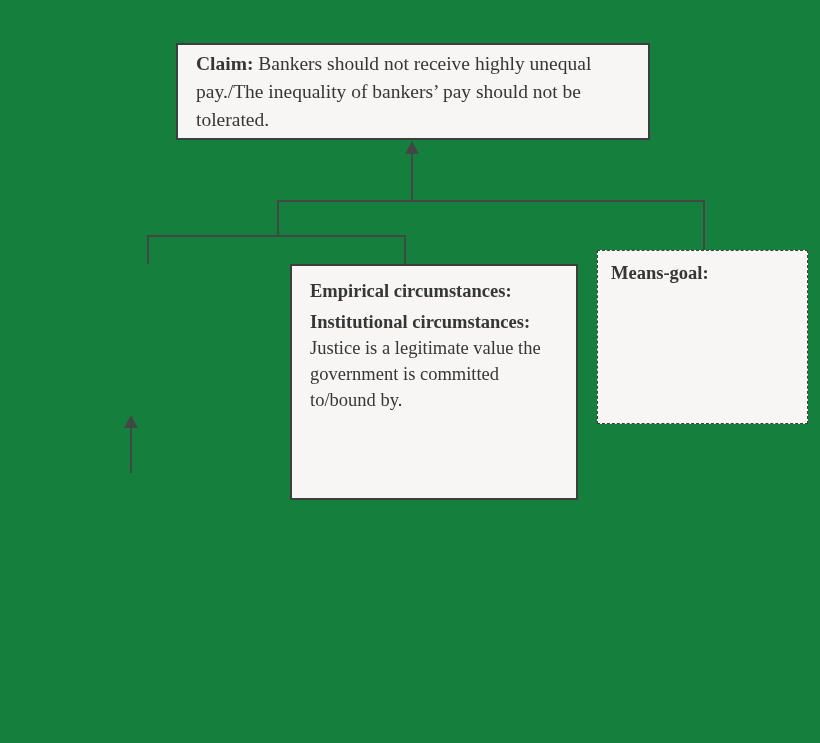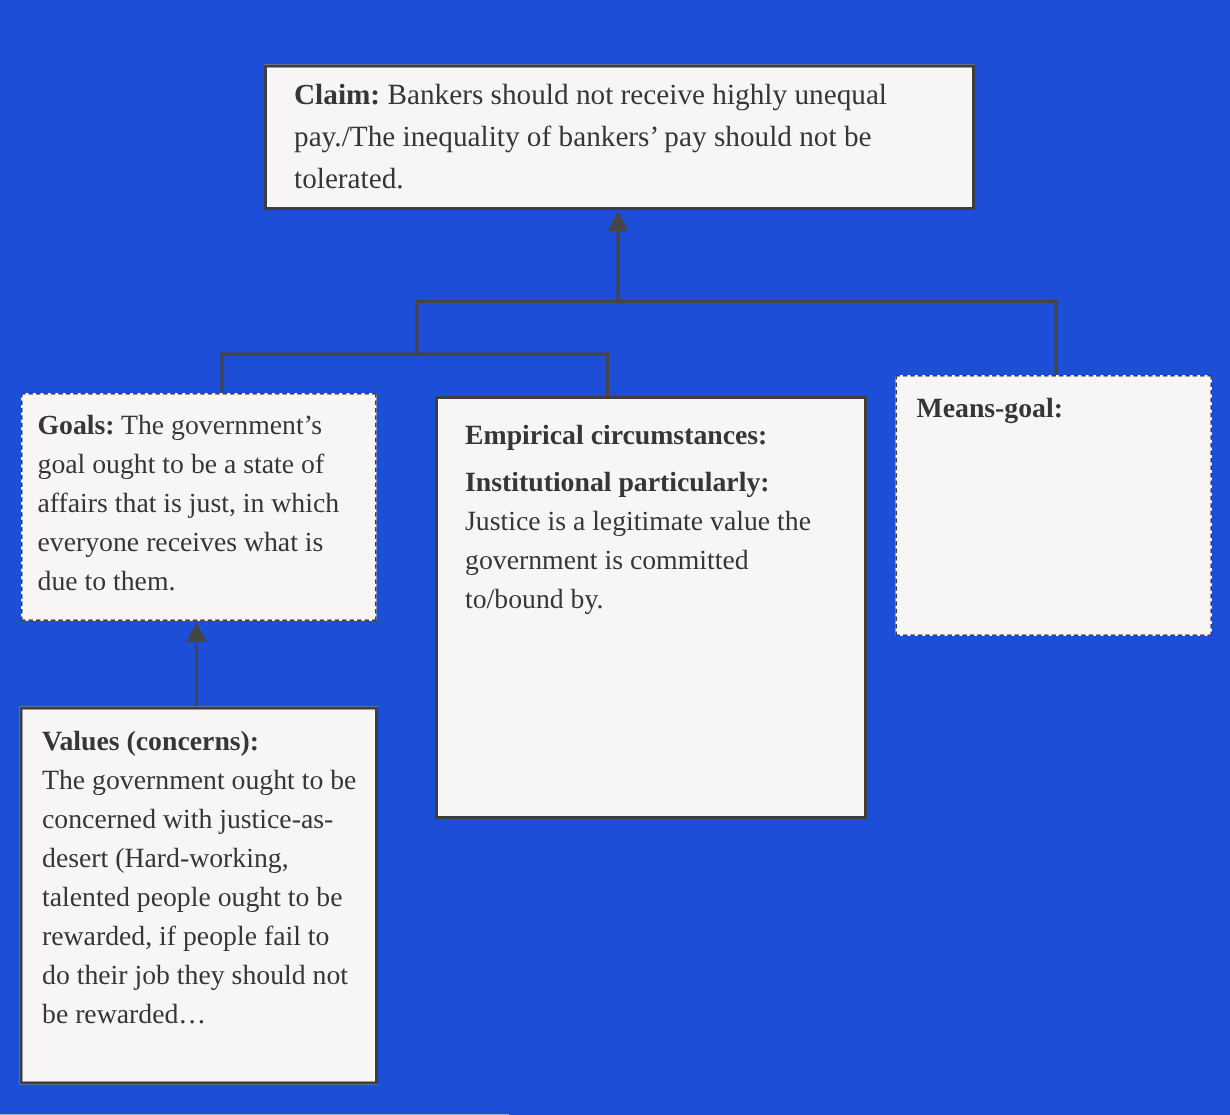--- a/index.html
+++ b/index.html
@@ -1,18 +1,18 @@
 <!DOCTYPE html>
 <html><head>
 <meta charset="utf-8">
 <style>
   html, body { margin:0; padding:0; background:#f7f6f4; }
   #canvas {
     position:relative; width:820px; height:743px;
-    background:#1d4ed8;
+    background:#15803d;
     font-family:"Liberation Serif","DejaVu Serif",serif;
     color:#363636;
     overflow:hidden;
   }
   .box { position:absolute; box-sizing:border-box; background:#f7f6f4; }
   .box.solid  { border:2px solid #3e3e3e; }
   .box.dashed { border:1.6px dashed #3e3e3e; }
   .para { margin:0; font-size:18.5px; line-height:26px; text-align:left; }
   .para + .para { margin-top:5px; }
   #claim-box .para { font-size:19.5px; line-height:28px; }
@@ -22,21 +22,21 @@
   .arrow-up {
     position:absolute; width:0; height:0;
     border-left:7px solid transparent;
     border-right:7px solid transparent;
     border-bottom:13px solid #454545;
   }
 
   
   #claim-box      { left:176px; top:43px;  width:474px; height:97px;  padding:5px 16px 5px 18px; }
   #goals-box      { left:14px;  top:262px; width:237px; height:152px; padding:8px 20px 8px 10px; }
-  #empirical-box  { left:290px; top:264px; width:288px; height:282px; padding:12px 22px 10px 18px; }
+  #empirical-box  { left:290px; top:264px; width:288px; height:236px; padding:12px 22px 10px 18px; }
   #means-goal-box { left:597px; top:250px; width:211px; height:174px; padding:9px 9px 8px 13px; }
   #values-box     { left:13px;  top:471px; width:239px; height:252px; padding:9px 11px 8px 13px; }
 
   
   #ah-claim    { left:405px; top:141px; }
   #v-claim     { left:411px; top:151px; width:2px;   height:51px; }
   #h1          { left:277px; top:200px; width:428px; height:2px;  }
   #v-split     { left:277px; top:200px; width:2px;   height:37px; }
   #h2          { left:147px; top:235px; width:259px; height:2px;  }
   #v-goals     { left:147px; top:235px; width:2px;   height:29px; }
@@ -57,33 +57,27 @@
   <div class="arrow-up" id="ah-claim"></div>
   <div class="line" id="v-claim"></div>
 
   <div class="line" id="h1"></div>
   <div class="line" id="v-split"></div>
   <div class="line" id="h2"></div>
   <div class="line" id="v-goals"></div>
   <div class="line" id="v-empirical"></div>
   <div class="line" id="v-meansgoal"></div>
 
-  <div class="box dashed" id="goals-box">
-    <p class="para"><b class="lbl">Goals:</b> <span>The government’s goal ought to be a state of affairs that is just, in which everyone receives what is due to them.</span></p>
-  </div>
 
   <div class="box solid" id="empirical-box">
     <p class="para"><b class="lbl block">Empirical circumstances:</b></p>
-    <p class="para"><b class="lbl block">Institutional particularly:</b><span>Justice is a legitimate value the government is committed to/bound by.</span></p>
+    <p class="para"><b class="lbl block">Institutional circumstances:</b><span>Justice is a legitimate value the government is committed to/bound by.</span></p>
   </div>
 
   <div class="box dashed" id="means-goal-box">
     <p class="para"><b class="lbl block">Means-goal:</b></p>
   </div>
 
   <div class="arrow-up" id="ah-values"></div>
   <div class="line" id="v-values"></div>
 
-  <div class="box solid" id="values-box">
-    <p class="para"><b class="lbl block">Values (concerns):</b><span>The government ought to be concerned with justice-as-desert (Hard-working, talented people ought to be rewarded, if people fail to do their job they should not be rewarded…</span></p>
-  </div>
 
 </div>
 
 </body></html>

